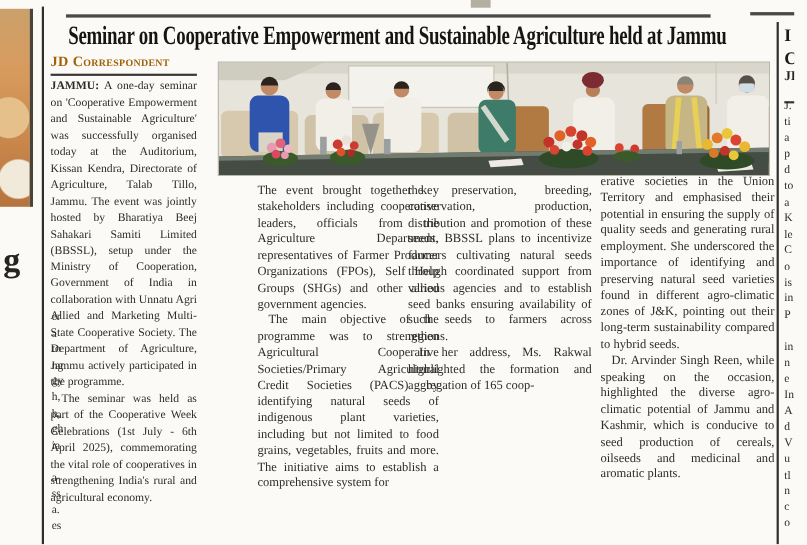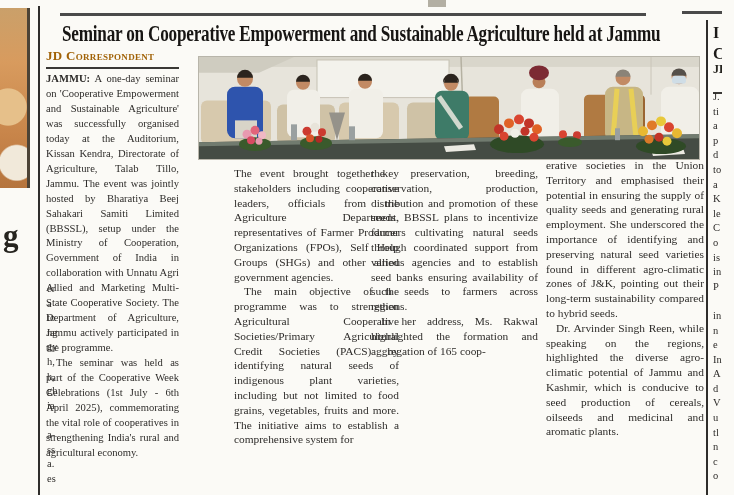--- a/index.html
+++ b/index.html
@@ -208,21 +208,21 @@
   <div class="col col-2">
     <p>The event brought together key stakeholders including cooperative leaders, officials from the Agriculture Department, representatives of Farmer Producer Organizations (FPOs), Self Help Groups (SHGs) and other allied government agencies.</p>
     <p>The main objective of the programme was to strengthen Agricultural Cooperative Societies/Primary Agricultural Credit Societies (PACS) by identifying natural seeds of indigenous plant varieties, including but not limited to food grains, vegetables, fruits and more. The initiative aims to establish a comprehensive system for</p>
   </div>
   <div class="col col-3">
     <p>the preservation, breeding, conservation, production, distribution and promotion of these seeds. BBSSL plans to incentivize farmers cultivating natural seeds through coordinated support from various agencies and to establish seed banks ensuring availability of such seeds to farmers across regions.</p>
     <p>In her address, Ms. Rakwal highlighted the formation and aggregation of 165 coop-</p>
   </div>
   <div class="col col-4">
     <p>erative societies in the Union Territory and emphasised their potential in ensuring the supply of quality seeds and generating rural employment. She underscored the importance of identifying and preserving natural seed varieties found in different agro-climatic zones of J&amp;K, pointing out their long-term sustainability compared to hybrid seeds.</p>
-    <p>Dr. Arvinder Singh Reen, while speaking on the regions, highlighted the diverse agro-climatic potential of Jammu and Kashmir, which is conducive to seed production of cereals, oilseeds and medicinal and aromatic plants.</p>
+    <p>Dr. Arvinder Singh Reen, while speaking on the occasion, highlighted the diverse agro-climatic potential of Jammu and Kashmir, which is conducive to seed production of cereals, oilseeds and medicinal and aromatic plants.</p>
   </div>
 
   <div class="vrule" style="left:706px;top:20px;height:475px;"></div>
   <div class="right-head-frags">I
 C</div>
   <div class="right-byline-frag">JD</div>
   <div class="edge-frags right-frags" style="position:absolute;">J.
 ti
 a
 p

